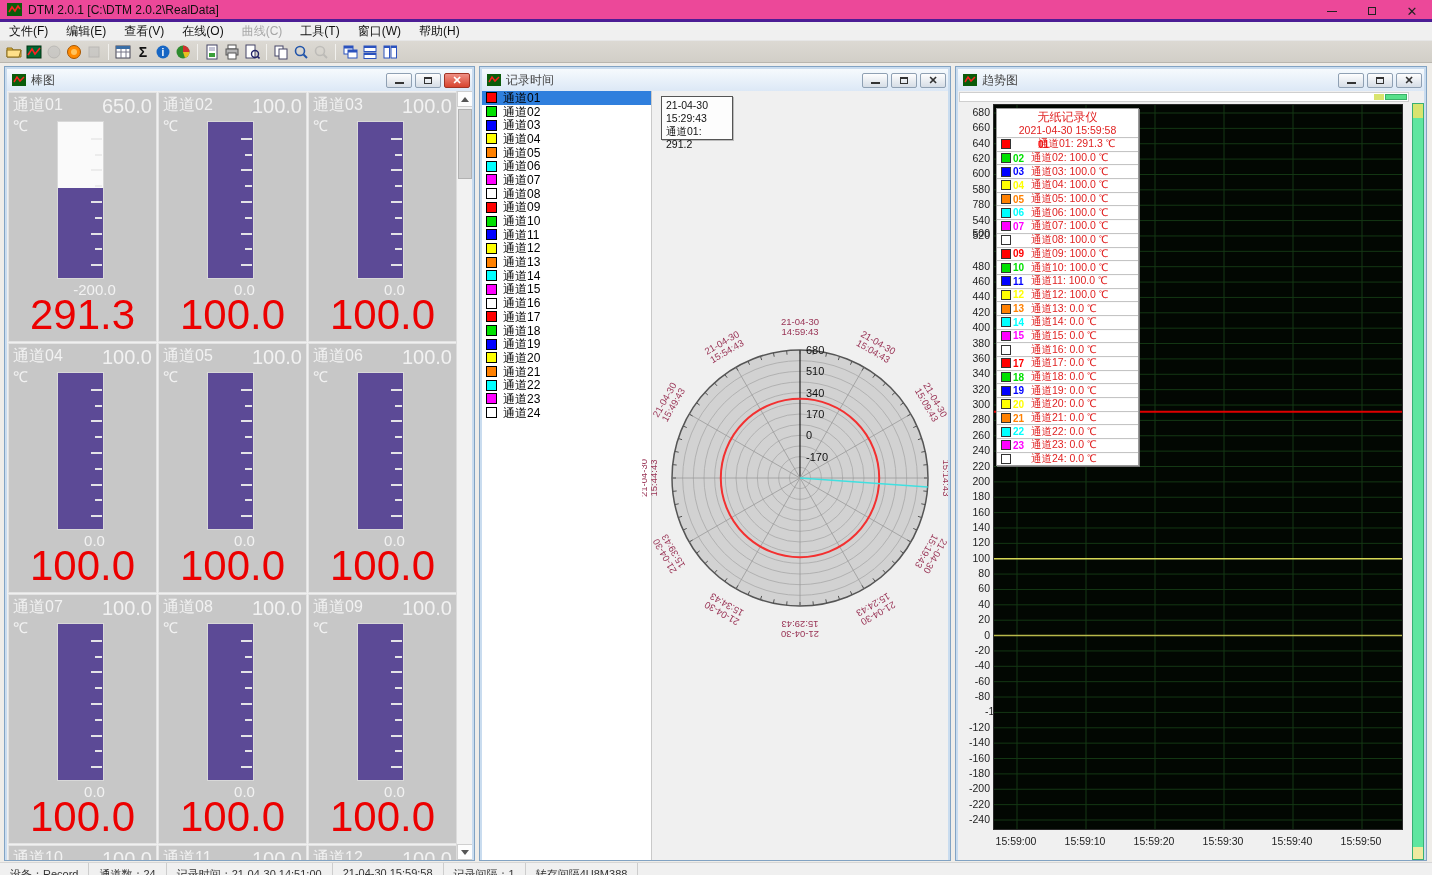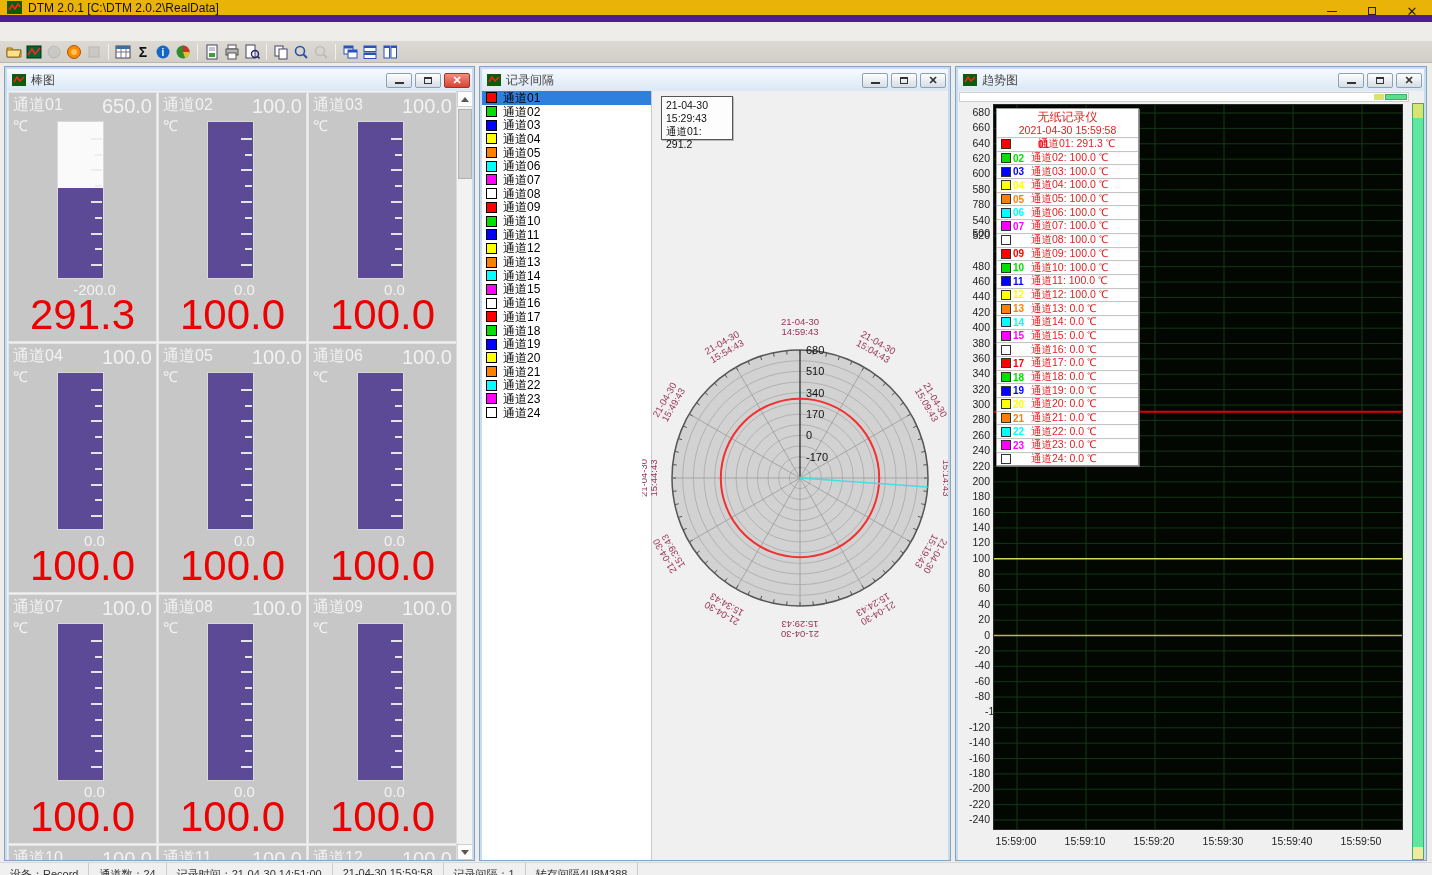--- a/index.html
+++ b/index.html
@@ -1,22 +1,22 @@
 <!DOCTYPE html>
 <html><head>
 <meta charset="utf-8">
 <style>
   * { margin:0; padding:0; box-sizing:border-box; }
   html,body { width:1432px; height:875px; overflow:hidden; background:#efede9;
     font-family:"Liberation Sans", sans-serif; }
   #app { position:relative; width:1432px; height:875px; background:#efede9; }
 
   
-  .titlebar { position:absolute; left:0; top:0; width:1432px; height:22px; background:#eab308;
-    border-bottom:7px solid #4c1d95; display:flex; align-items:center; }
+  .titlebar { position:absolute; left:0; top:0; width:1432px; height:22px; background:#ec4899;
+    border-bottom:3px solid #4c1d95; display:flex; align-items:center; }
   .titlebar .appicon { margin:0 6px 0 7px; width:15px; height:13px; }
   .titlebar .title { font-size:12px; color:#111; }
   .win-btns { position:absolute; right:0; top:0; height:22px; display:flex; }
   .win-btn { width:40px; height:22px; display:flex; align-items:center; justify-content:center; color:#222; }
   .glyph-min { width:10px; height:1px; background:#222; }
   .glyph-restore { width:8px; height:8px; border:1px solid #222; position:relative; }
   .glyph-close { font-size:13px; line-height:13px; color:#222; }
 
   .menubar { position:absolute; left:0; top:22px; width:1432px; height:19px; background:#f0f0f0;
     display:flex; align-items:center; border-bottom:1px solid #e6e6e6; }
@@ -124,20 +124,30 @@
         </div>
       <div class="win-btn">
           <div class="glyph-restore"></div>
         </div>
       <div class="win-btn">
           <span class="glyph-close">✕</span>
         </div>
     </div>
   </div>
 
+  <div class="menubar" id="menubar">
+      <span class="menu-item">文件(F)</span>
+      <span class="menu-item">编辑(E)</span>
+      <span class="menu-item">查看(V)</span>
+      <span class="menu-item">在线(O)</span>
+      <span class="menu-item disabled">曲线(C)</span>
+      <span class="menu-item">工具(T)</span>
+      <span class="menu-item">窗口(W)</span>
+      <span class="menu-item">帮助(H)</span>
+    </div>
 
   <div class="toolbar" id="toolbar">
       <div class="ticon">
         <svg width="16" height="16" viewBox="0 0 16 16">
           <path d="M1 4 h5 l1 2 h8 v7 h-14 z" fill="#f2c23d" stroke="#8a6d1c"></path>
           <path d="M1 6 h14 l-2 7 h-12 z" fill="#ffe08a" stroke="#8a6d1c"></path>
         </svg>
       </div>
       <div class="ticon">
         <svg width="16" height="16" viewBox="0 0 16 16">
@@ -496,21 +506,21 @@
       </div>
     </div>
   </div>
 
   <div class="cwin" style="left:479px; top:66px; width:472px; height:795px;">
     <div class="cw-titlebar">
       <svg class="cicon" viewBox="0 0 14 12">
         <rect width="14" height="12" fill="#0b5c0b"></rect>
           <polyline points="2,8 5,3 8,7 12,3" fill="none" stroke="#ff2020" stroke-width="1.5"></polyline>
       </svg>
-      <span class="cw-title">记录间隔</span>
+      <span class="cw-title">记录时间</span>
       <div class="cw-btn">
           <div class="g-min"></div>
         </div>
       <div class="cw-btn">
           <div class="g-max"></div>
         </div>
       <div class="cw-btn">
           <span class="g-close">✕</span>
         </div>
     </div>

